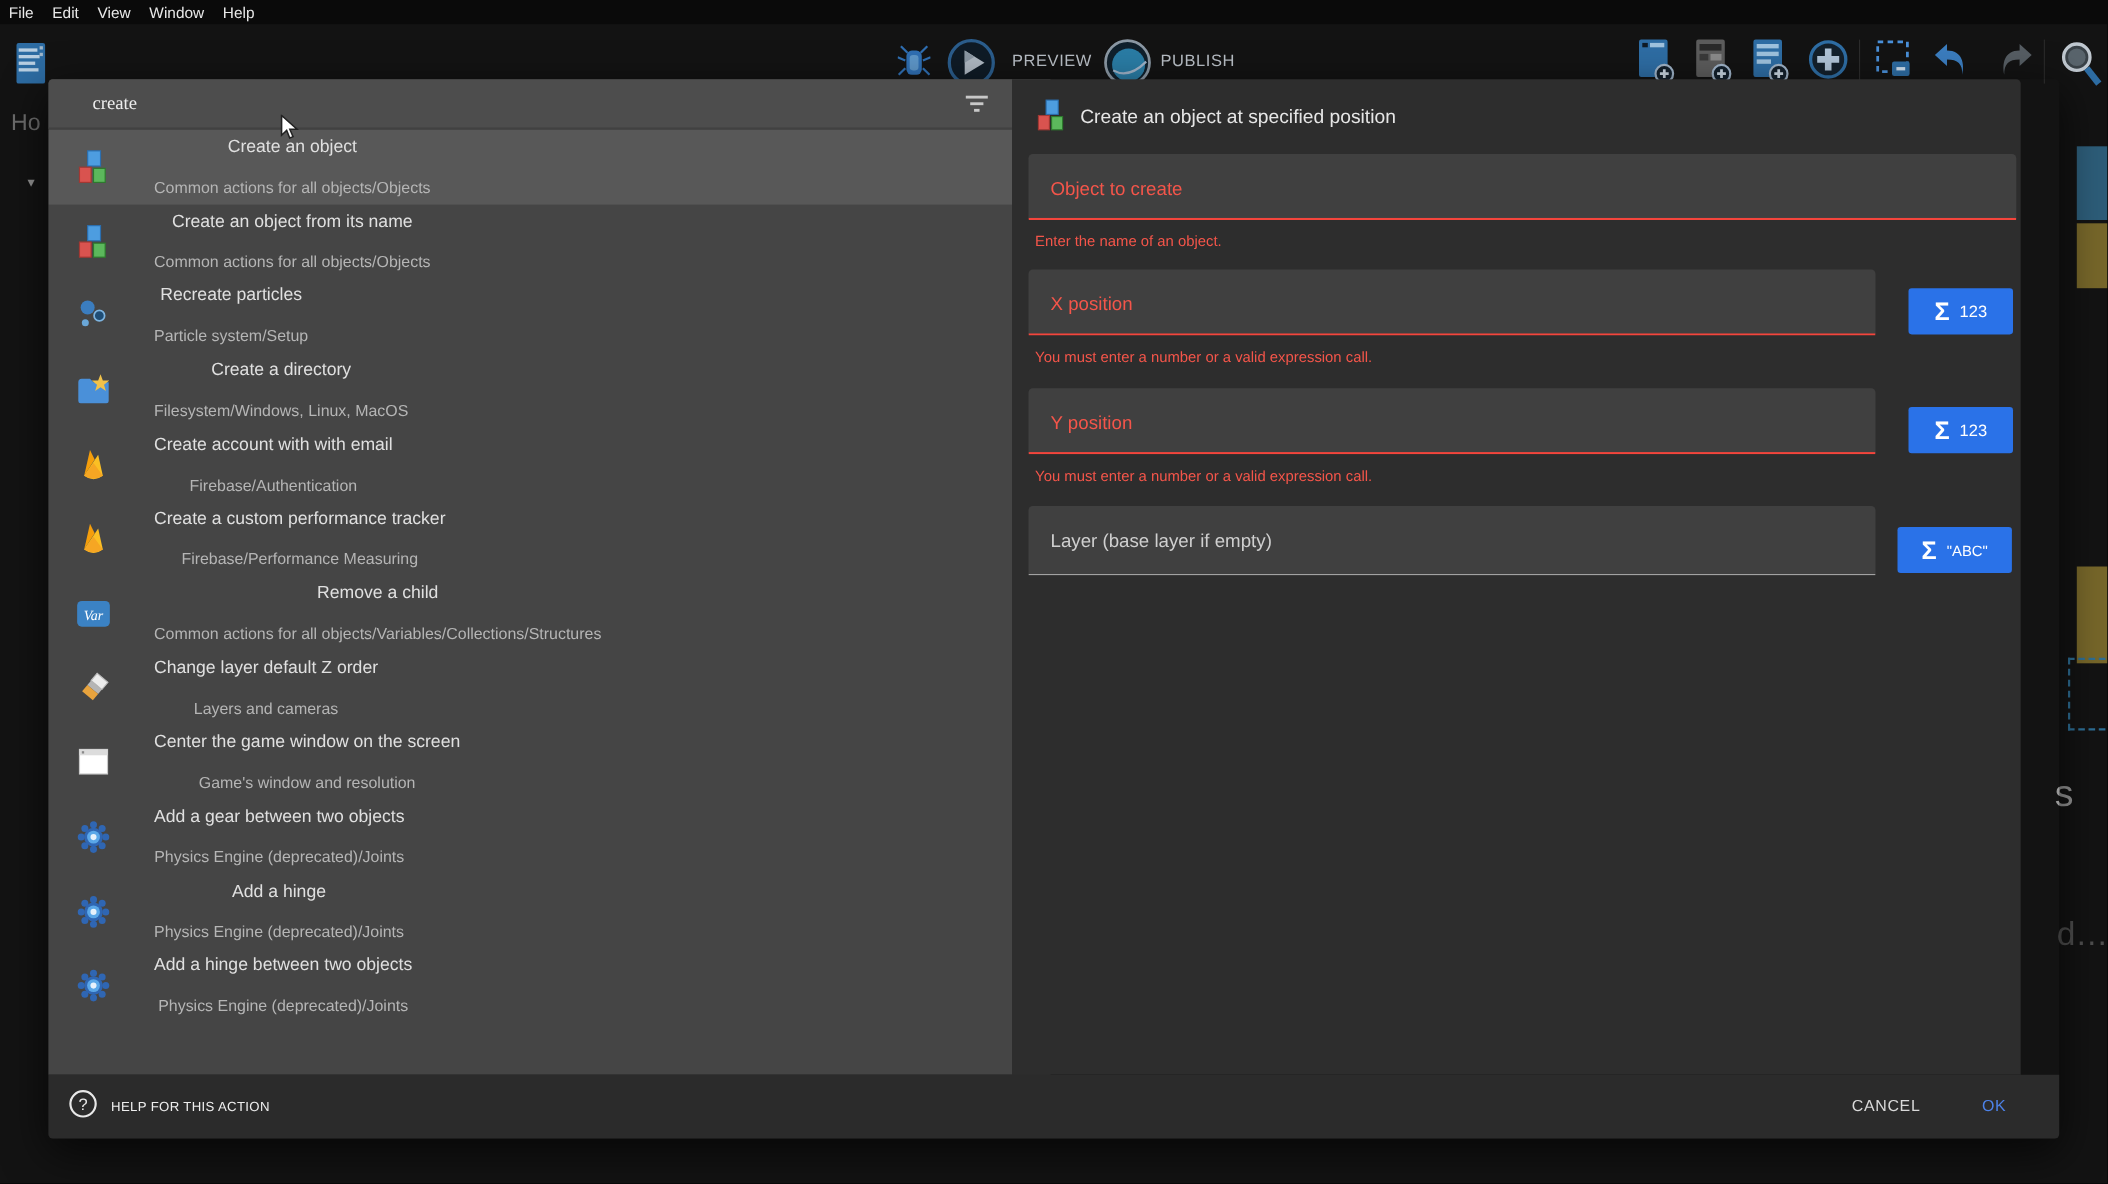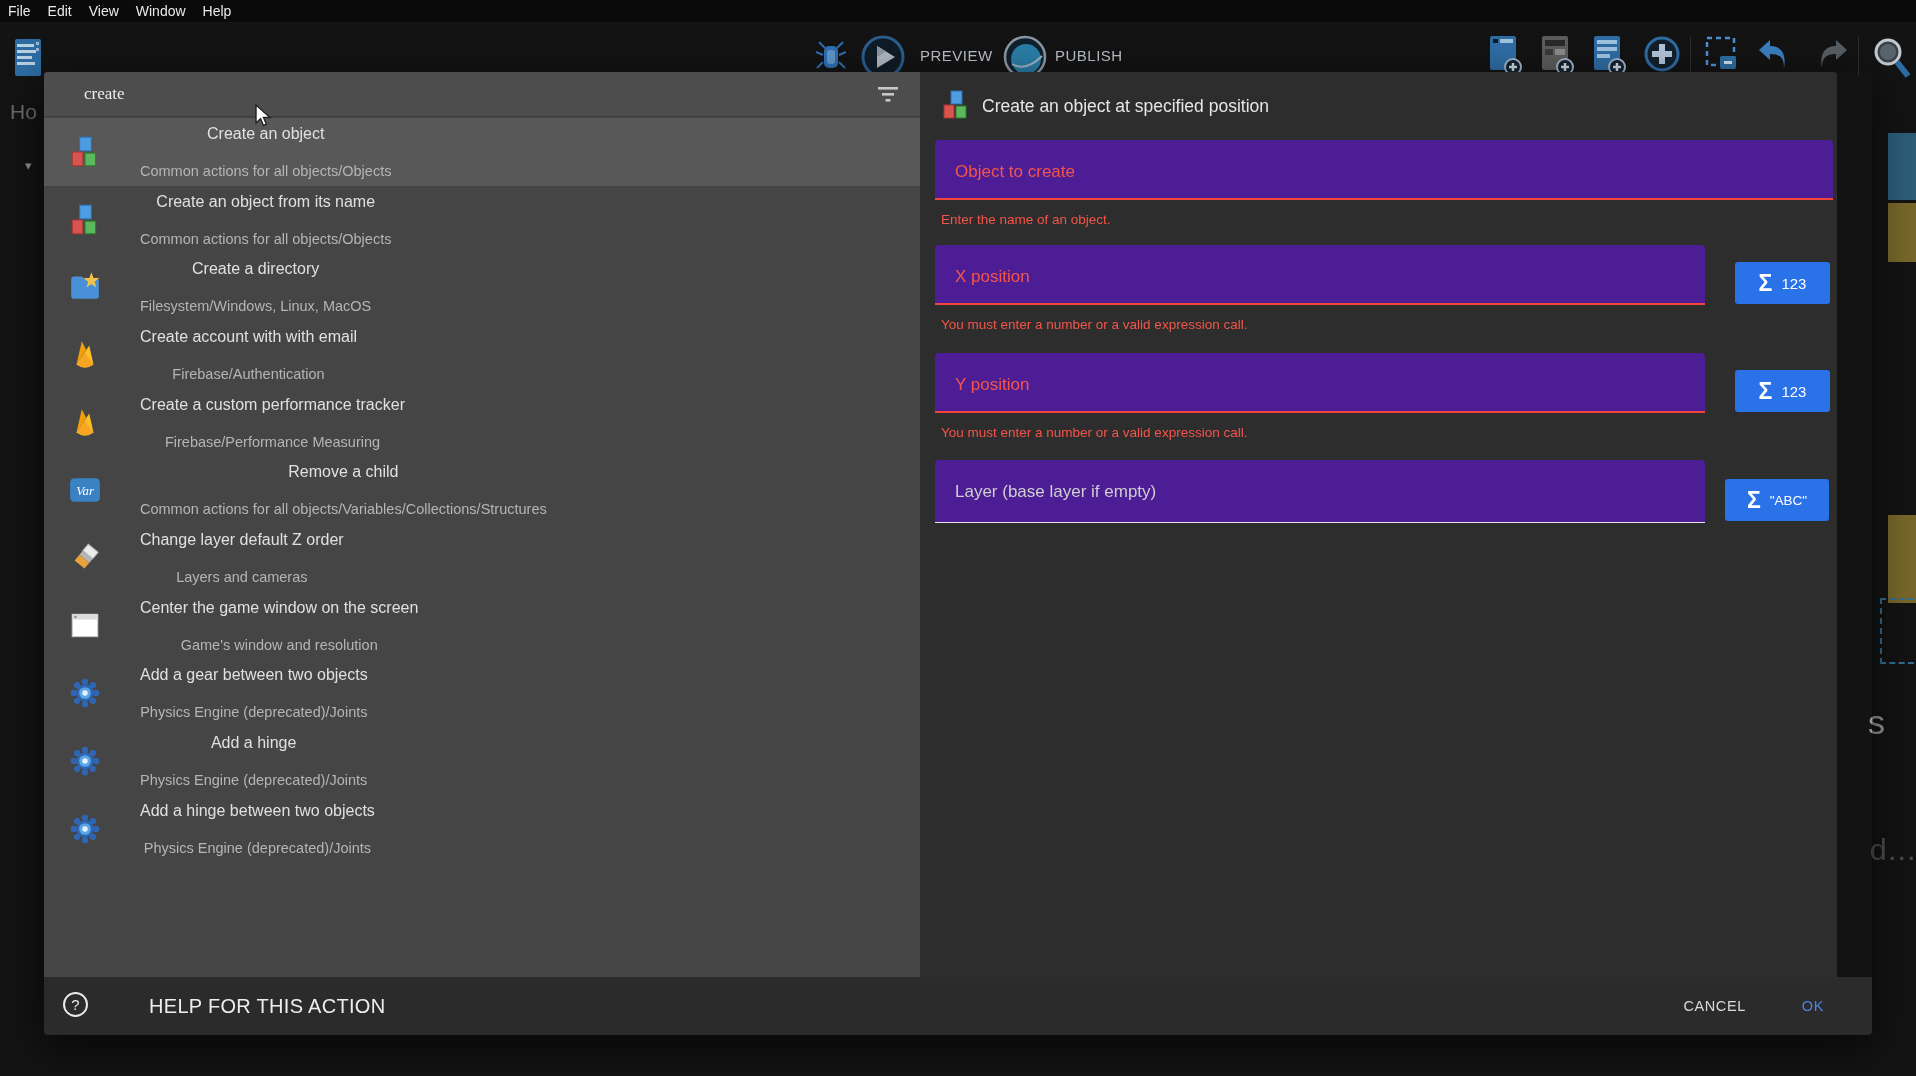--- a/index.html
+++ b/index.html
@@ -46,39 +46,39 @@
   .scroll-thumb { position:absolute; right:1px; top:47px; width:9px; height:550px; background:#a0a0a0; cursor:pointer; }
 
   .right-panel { position:absolute; left:876px; top:0; width:917px; height:905px; background:#2d2d2d;
                  border-radius:0 4px 0 0; }
   .panel-icon { position:absolute; left:20px; top:16px; }
   .panel-title { position:absolute; left:62px; top:24px; font-size:17.5px; color:#e6e6e6; }
 
   .field-block { position:absolute; left:15px; width:770px; }
   .field-block.wide { width:898px; }
   .f0 { top:68px; } .f1 { top:173px; } .f2 { top:281px; } .f3 { top:388px; }
-  .field-box { position:relative; height:60px; background:#4c1d95; border-radius:4px 4px 0 0;
+  .field-box { position:relative; height:60px; background:#404040; border-radius:4px 4px 0 0;
                border-bottom:1px solid #e6e6e6; cursor:text; }
   .f3 .field-box { height:63px; }
   .field-block.error .field-box { border-bottom:2px solid #f4453c; }
   .flabel { position:absolute; left:20px; top:22px; font-size:17px; color:#cfcfcf; }
   .field-block.error .flabel { color:#f4554a; }
   .fhelper { margin:12px 0 0 6px; font-size:13.5px; color:#f4554a; }
   .expr-btn { position:absolute; left:800px; top:17px; width:95px; height:42px; background:#2a72e8;
               border-radius:3px; display:flex; align-items:center; justify-content:center; gap:9px;
               cursor:pointer; }
   .f3 .expr-btn { left:790px; top:19px; width:104px; }
   .sigma { color:#fff; font-size:23px; font-weight:bold; }
   .expr-label { color:#fff; font-size:15px; }
   .f3 .expr-label { font-size:13.5px; }
 
   .dlg-footer { position:absolute; left:0; top:905px; width:1828px; height:58px; background:#2b2b2b;
                 border-radius:0 0 4px 4px; display:flex; align-items:center; }
   .help-btn { display:flex; align-items:center; gap:12px; margin-left:18px; cursor:pointer; }
-  .help-label { font-size:20px; color:#eeeeee; letter-spacing:.3px;margin-left:48px; }
+  .help-label { font-size:12px; color:#eeeeee; letter-spacing:.3px; }
   .footer-spacer { flex:1; }
   .btn-text { font-size:14.5px; letter-spacing:.6px; cursor:pointer; padding:8px 10px; }
   .btn-cancel { color:#d9d9d9; margin-right:36px; }
   .btn-ok { color:#4d82e8; margin-right:38px; }
 
   .cursor { position:absolute; left:253px; top:104px; z-index:100; pointer-events:none; }
 </style>
 </head>
 <body>
 
@@ -242,20 +242,31 @@
                 <rect x="4" y="16" width="10" height="13" fill="#d9534f" stroke="#a23833"></rect>
                 <rect x="16" y="17" width="10" height="12" fill="#5cb85c" stroke="#2d7a2d"></rect>
               </svg></span>
     <span class="rtext">
       <span class="rtitle">Create an object from its name</span>
       <span class="rsub">Common actions for all objects/Objects</span>
     </span>
   </div>
           <div class="result-item">
     <span class="ric"><svg width="34" height="34" viewBox="0 0 32 32">
+                <circle cx="11" cy="9" r="6" fill="#3b7dbf"></circle>
+                <circle cx="21" cy="16" r="4.5" fill="#1f4d75" stroke="#7db4e0" stroke-width="1.5"></circle>
+                <circle cx="9" cy="22" r="3" fill="#6aa7d8"></circle>
+              </svg></span>
+    <span class="rtext">
+      <span class="rtitle">Recreate particles</span>
+      <span class="rsub">Particle system/Setup</span>
+    </span>
+  </div>
+          <div class="result-item">
+    <span class="ric"><svg width="34" height="34" viewBox="0 0 32 32">
                 <path d="M3 9 Q3 6 6 6 L13 6 L16 9 L29 9 L29 25 Q29 27 27 27 L5 27 Q3 27 3 25 Z" fill="#4a90d9"></path>
                 <polygon points="22,2 24,7.5 29.5,7.5 25,11 26.6,16.5 22,13.2 17.4,16.5 19,11 14.5,7.5 20,7.5" fill="#f0c24b"></polygon>
               </svg></span>
     <span class="rtext">
       <span class="rtitle">Create a directory</span>
       <span class="rsub">Filesystem/Windows, Linux, MacOS</span>
     </span>
   </div>
           <div class="result-item">
     <span class="ric"><svg width="34" height="34" viewBox="0 0 32 32">

